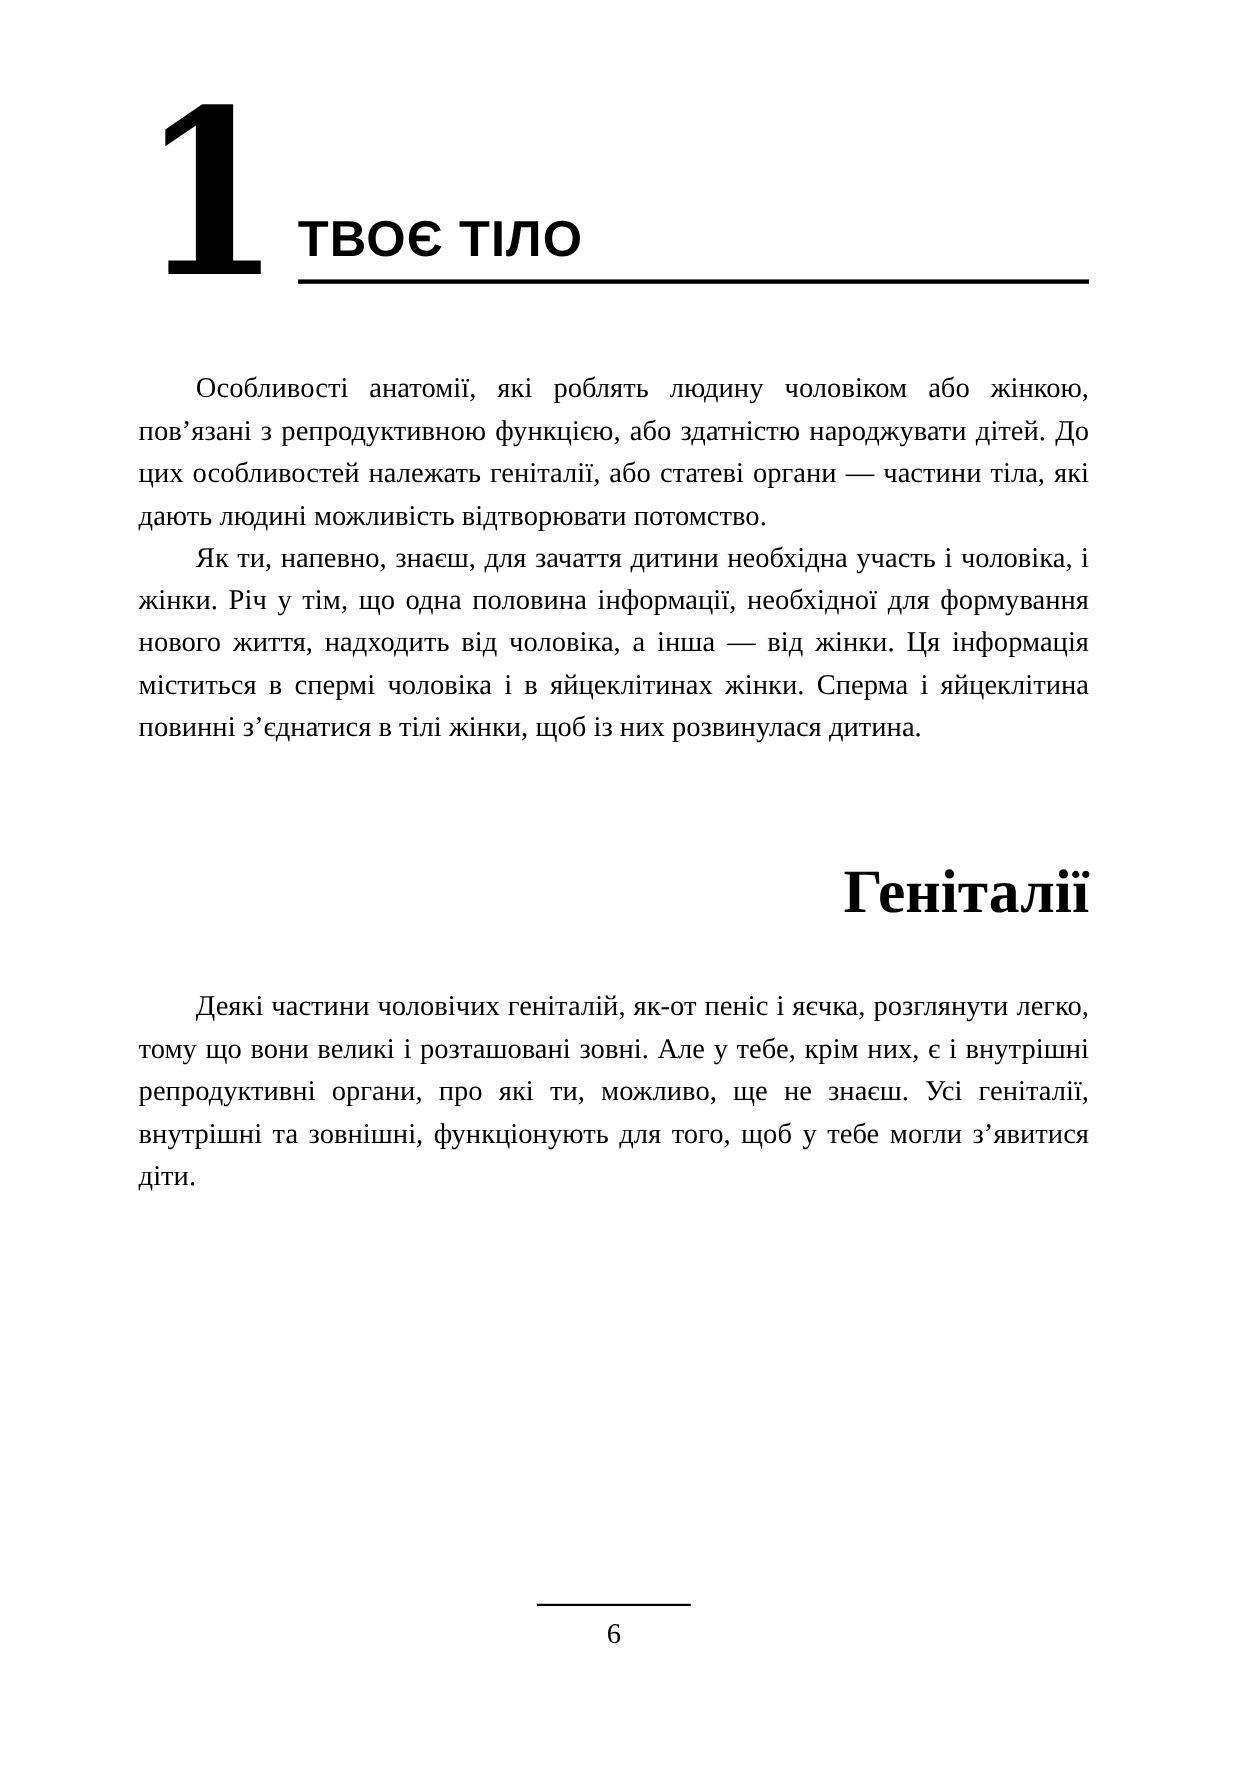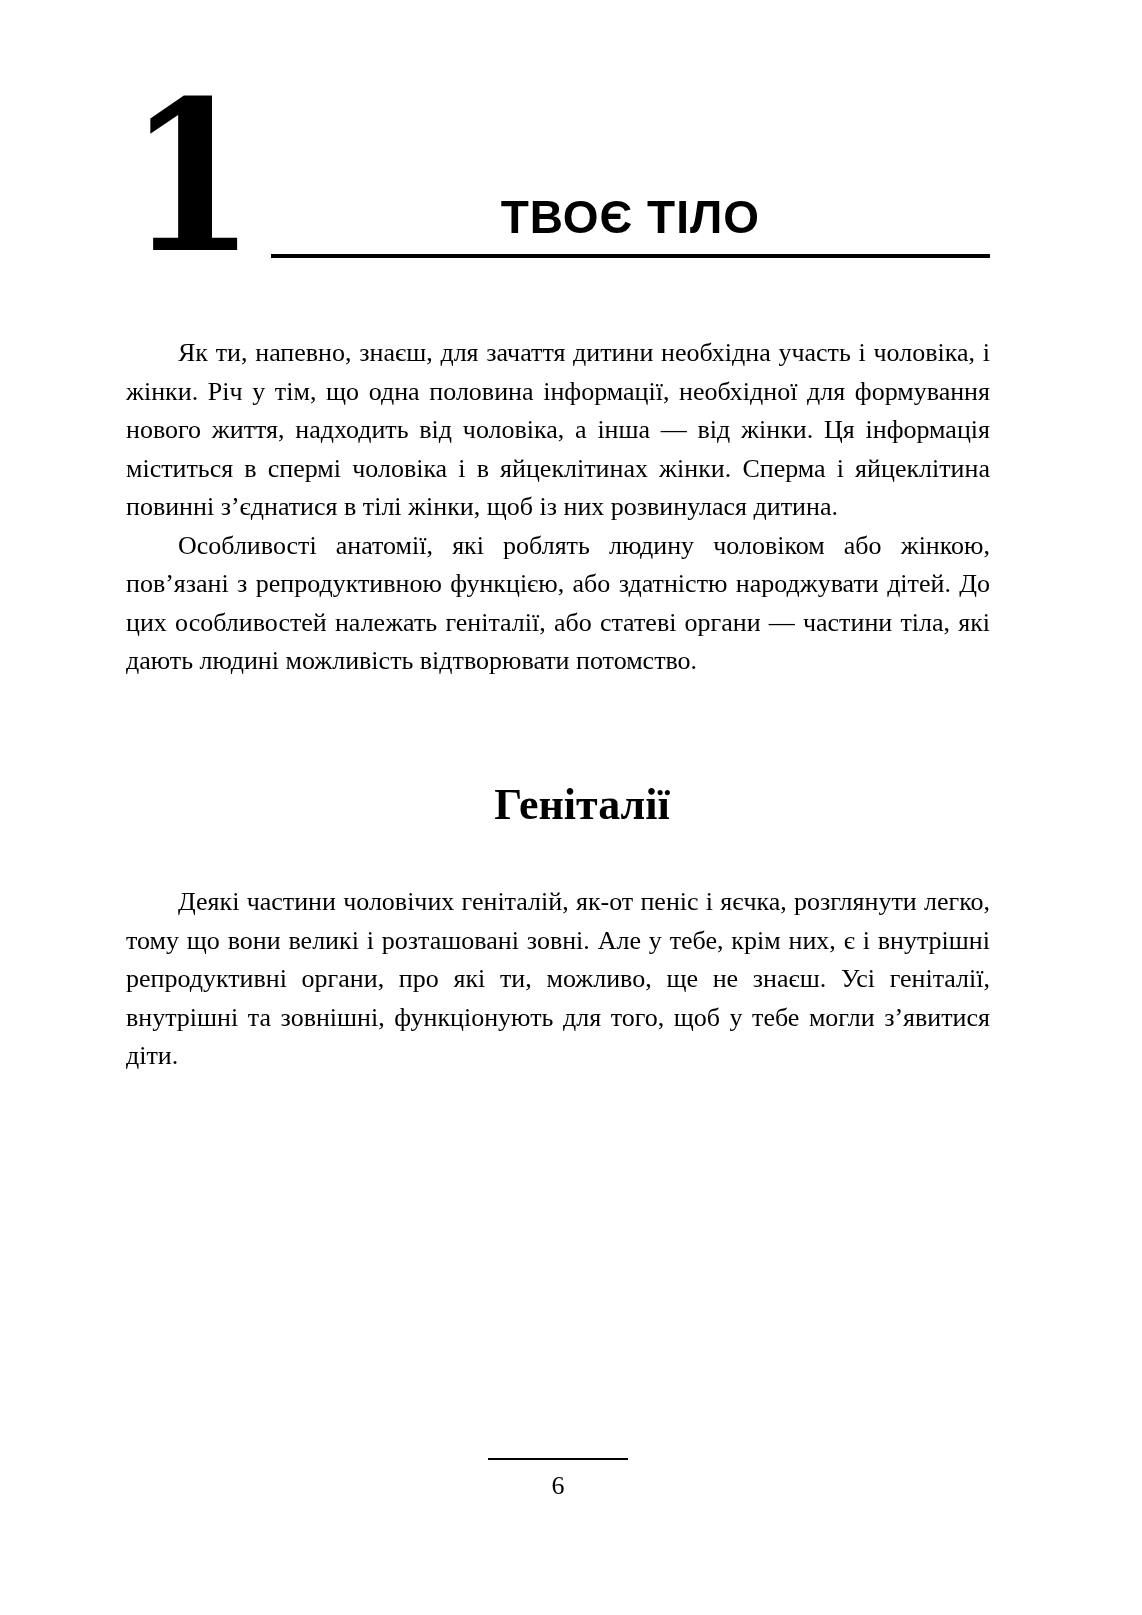--- a/index.html
+++ b/index.html
@@ -30,21 +30,21 @@
     font-size: 208px;
     line-height: 0.78;
     letter-spacing: -6px;
     transform: scaleX(0.88);
     transform-origin: left bottom;
   }
   .chapter-rule-box {
     flex: 1;
     border-bottom: 4px solid #000000;
     display: flex;
-    justify-content: center;
+    justify-content: flex-start;
     padding-bottom: 14px;
     margin-left: 4px;
   }
   .chapter-title {
     font-family: "Liberation Sans", sans-serif;
     font-weight: bold;
     font-size: 46px;
     letter-spacing: 1px;
     line-height: 1;
   }
@@ -59,23 +59,23 @@
   .body-text p {
     text-indent: 52px;
   }
 
   
   .section-heading {
     margin: 100px 152px 54px 126px;
     text-indent: 48px;
     font-family: "Liberation Serif", serif;
     font-weight: bold;
-    font-size: 44px;
+    font-size: 56px;
     line-height: 1.1;
-    text-align: center;
+    text-align: right;
   }
 
   
   .footer {
     position: absolute;
     top: 1458px;
     left: 126px;
     right: 152px;
     text-align: center;
   }
@@ -96,22 +96,22 @@
 <div class="page">
 
   <div class="chapter-header">
     <div class="chapter-number">1</div>
     <div class="chapter-rule-box">
       <div class="chapter-title">ТВОЄ ТІЛО</div>
     </div>
   </div>
 
   <div class="body-text">
+    <p>Особливості анатомії, які роблять людину чоловіком або жінкою, пов’язані з репродуктивною функцією, або здатністю народжувати дітей. До цих особливостей належать геніталії, або статеві органи — частини тіла, які дають людині можливість відтворювати потомство.</p>
     <p>Як ти, напевно, знаєш, для зачаття дитини необхідна участь і чоловіка, і жінки. Річ у тім, що одна половина інформації, необхідної для формування нового життя, надходить від чоловіка, а інша — від жінки. Ця інформація міститься в спермі чоловіка і в яйцеклітинах жінки. Сперма і яйцеклітина повинні з’єднатися в тілі жінки, щоб із них розвинулася дитина.</p>
-    <p>Особливості анатомії, які роблять людину чоловіком або жінкою, пов’язані з репродуктивною функцією, або здатністю народжувати дітей. До цих особливостей належать геніталії, або статеві органи — частини тіла, які дають людині можливість відтворювати потомство.</p>
   </div>
 
   <h2 class="section-heading">Геніталії</h2>
 
   <div class="body-text" style="margin-top:0;">
     <p>Деякі частини чоловічих геніталій, як-от пеніс і яєчка, розглянути легко, тому що вони великі і розташовані зовні. Але у тебе, крім них, є і внутрішні репродуктивні органи, про які ти, можливо, ще не знаєш. Усі геніталії, внутрішні та зовнішні, функціонують для того, щоб у тебе могли з’явитися діти.</p>
   </div>
 
   <div class="footer">
     <div class="footer-rule"></div>

